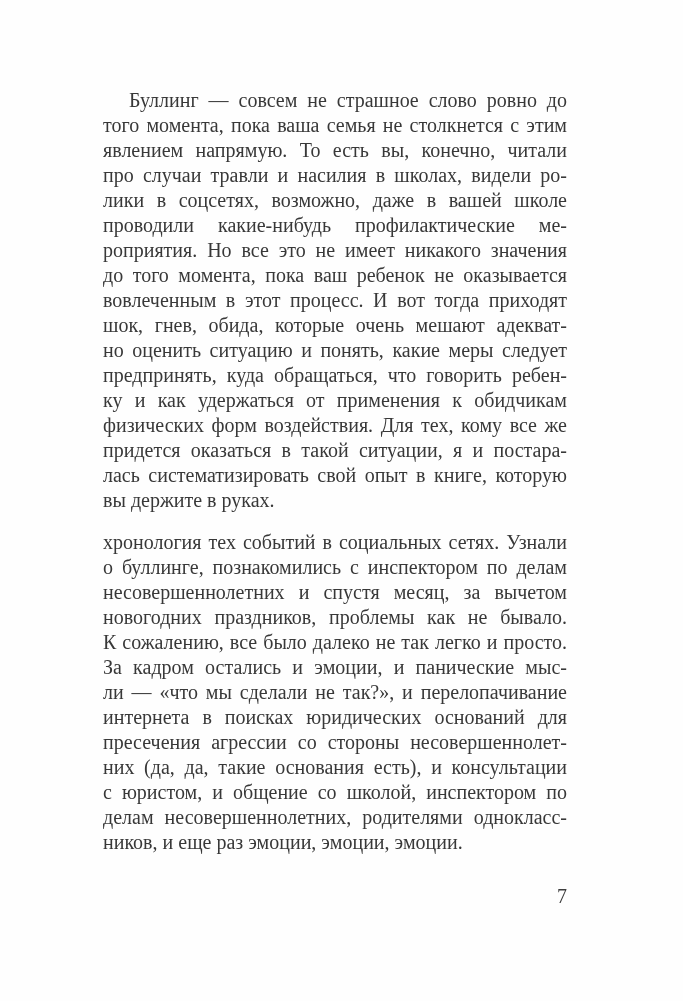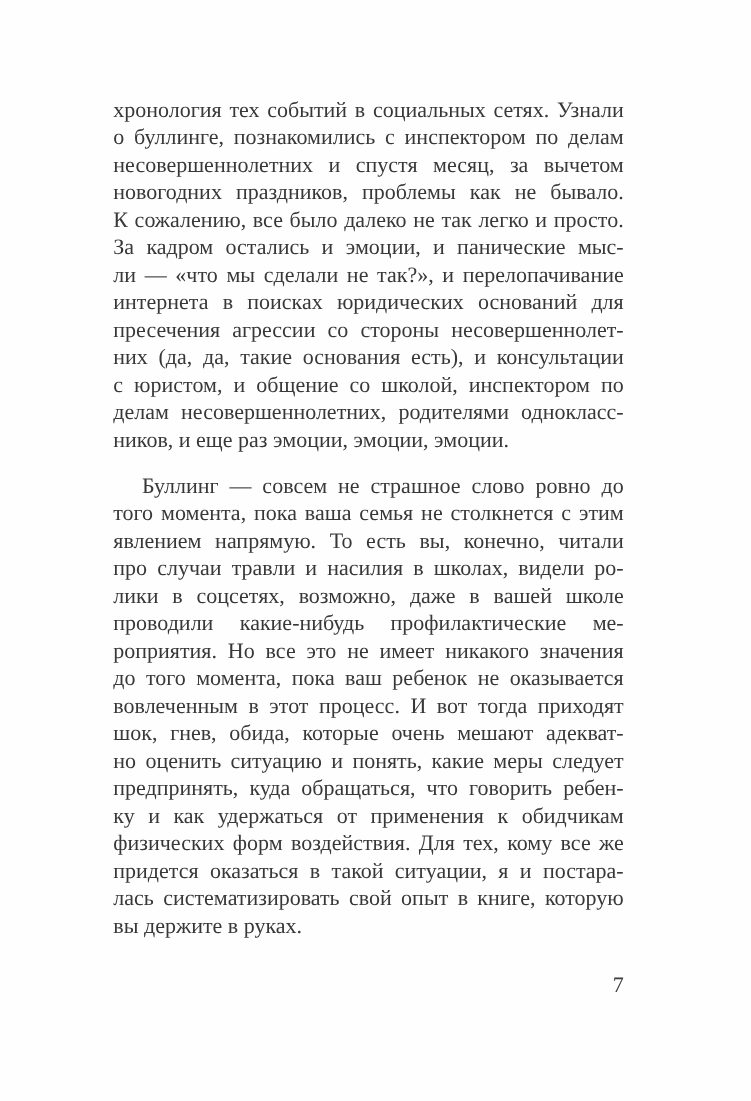--- a/index.html
+++ b/index.html
@@ -59,48 +59,48 @@
     line-height: 25px;
     color: #3d3d3d;
   }
 </style>
 </head>
 <body>
 
 <div class="book-page">
   <div class="text-block">
       <div class="paragraph">
-        <span class="text-line">хронология тех событий в социальных сетях. Узнали</span>
-        <span class="text-line">о буллинге, познакомились с инспектором по делам</span>
-        <span class="text-line">несовершеннолетних и спустя месяц, за вычетом</span>
-        <span class="text-line">новогодних праздников, проблемы как не бывало.</span>
-        <span class="text-line">К сожалению, все было далеко не так легко и просто.</span>
-        <span class="text-line">За кадром остались и эмоции, и панические мыс-</span>
-        <span class="text-line">ли — «что мы сделали не так?», и перелопачивание</span>
-        <span class="text-line">интернета в поисках юридических оснований для</span>
-        <span class="text-line">пресечения агрессии со стороны несовершеннолет-</span>
-        <span class="text-line">них (да, да, такие основания есть), и консультации</span>
-        <span class="text-line">с юристом, и общение со школой, инспектором по</span>
-        <span class="text-line">делам несовершеннолетних, родителями однокласс-</span>
-        <span class="text-line para-last">ников, и еще раз эмоции, эмоции, эмоции.</span>
-      </div>
-      <div class="paragraph">
         <span class="text-line first-indent">Буллинг — совсем не страшное слово ровно до</span>
         <span class="text-line">того момента, пока ваша семья не столкнется с этим</span>
         <span class="text-line">явлением напрямую. То есть вы, конечно, читали</span>
         <span class="text-line">про случаи травли и насилия в школах, видели ро-</span>
         <span class="text-line">лики в соцсетях, возможно, даже в вашей школе</span>
         <span class="text-line">проводили какие-нибудь профилактические ме-</span>
         <span class="text-line">роприятия. Но все это не имеет никакого значения</span>
         <span class="text-line">до того момента, пока ваш ребенок не оказывается</span>
         <span class="text-line">вовлеченным в этот процесс. И вот тогда приходят</span>
         <span class="text-line">шок, гнев, обида, которые очень мешают адекват-</span>
         <span class="text-line">но оценить ситуацию и понять, какие меры следует</span>
         <span class="text-line">предпринять, куда обращаться, что говорить ребен-</span>
         <span class="text-line">ку и как удержаться от применения к обидчикам</span>
         <span class="text-line">физических форм воздействия. Для тех, кому все же</span>
         <span class="text-line">придется оказаться в такой ситуации, я и постара-</span>
         <span class="text-line">лась систематизировать свой опыт в книге, которую</span>
         <span class="text-line para-last">вы держите в руках.</span>
       </div>
+      <div class="paragraph">
+        <span class="text-line">хронология тех событий в социальных сетях. Узнали</span>
+        <span class="text-line">о буллинге, познакомились с инспектором по делам</span>
+        <span class="text-line">несовершеннолетних и спустя месяц, за вычетом</span>
+        <span class="text-line">новогодних праздников, проблемы как не бывало.</span>
+        <span class="text-line">К сожалению, все было далеко не так легко и просто.</span>
+        <span class="text-line">За кадром остались и эмоции, и панические мыс-</span>
+        <span class="text-line">ли — «что мы сделали не так?», и перелопачивание</span>
+        <span class="text-line">интернета в поисках юридических оснований для</span>
+        <span class="text-line">пресечения агрессии со стороны несовершеннолет-</span>
+        <span class="text-line">них (да, да, такие основания есть), и консультации</span>
+        <span class="text-line">с юристом, и общение со школой, инспектором по</span>
+        <span class="text-line">делам несовершеннолетних, родителями однокласс-</span>
+        <span class="text-line para-last">ников, и еще раз эмоции, эмоции, эмоции.</span>
+      </div>
     </div>
   <div class="page-number">7</div>
 </div>
 
 </body></html>

